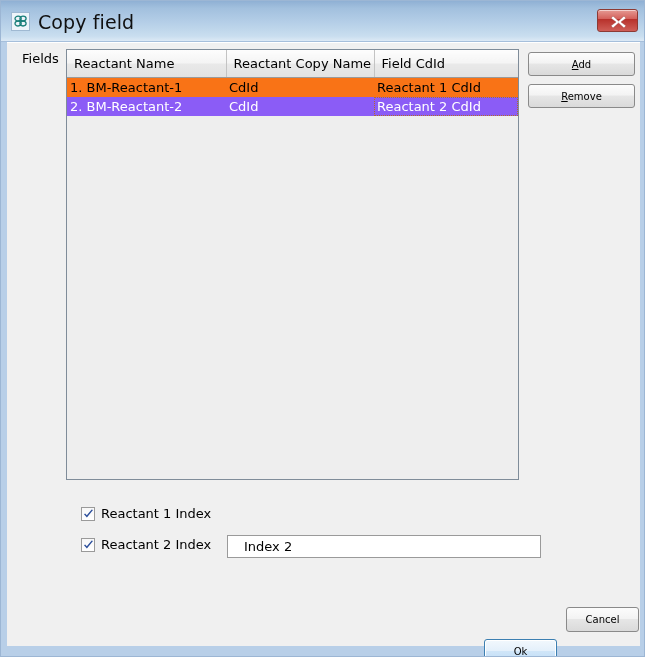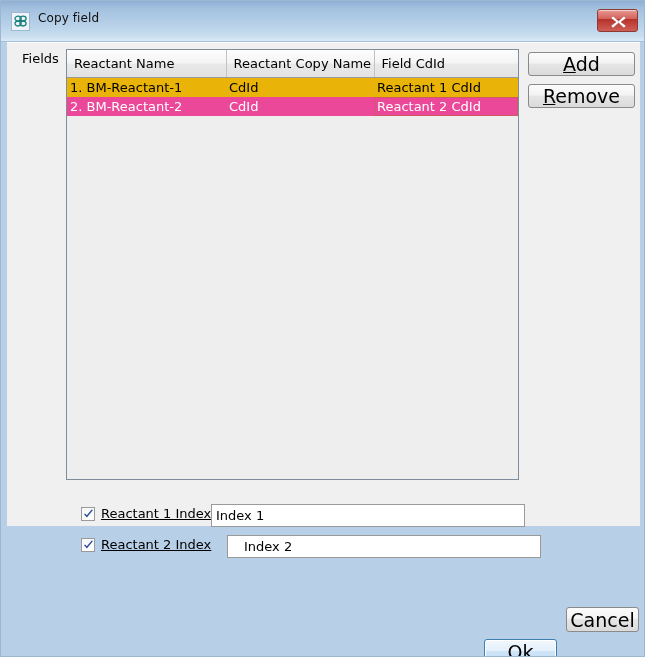--- a/index.html
+++ b/index.html
@@ -45,21 +45,21 @@
     left: 10px; top: 11px;
     width: 19px; height: 19px;
     background: #eef4fa;
     border: 1px solid #9fb9d2;
     box-sizing: border-box;
   }
   #title-icon svg { display: block; }
   #title-text {
     position: absolute;
     left: 37px; top: 10px;
-    font-size: 12px;
+    font-size: 19px;
     color: #101010;
     letter-spacing: .1px;
     white-space: nowrap;
   }
   #close-button {
     position: absolute;
     right: 8px; top: 8px;
     width: 41px; height: 23px;
     border-radius: 3px;
     border: 1px solid #8d3a34;
@@ -75,21 +75,21 @@
   #close-button svg {
     position: absolute;
     left: 11px; top: 4px;
   }
 
   
   #content {
     position: absolute;
     left: 6px; top: 41px;
     width: 633px;
-    height: 484px;
+    height: 604px;
     background: #f0f0f0;
     border-top: 1px solid #ffffff;
     box-sizing: border-box;
   }
 
   
   #fields-label {
     position: absolute;
     left: 15px; top: 8px;
     font-size: 13px;
@@ -134,41 +134,41 @@
     white-space: nowrap;
     overflow: hidden;
   }
   table.grid th:last-child { border-right: none; }
   table.grid td {
     height: 19px;
     padding: 0 0 0 3px;
     margin: 0;
     font-size: 13px;
     color: #000;
-    background: #eab308;
+    background: #f97316;
     border: none;
     box-sizing: border-box;
     white-space: nowrap;
     overflow: hidden;
     vertical-align: middle;
     line-height: 19px;
   }
   tr.row-selected td {
-    background: #ec4899;
+    background: #8b5cf6;
     color: #ffffff;
   }
   tr.row-selected td.cell-focused {
     outline: 1px dotted #b46a2a;
     outline-offset: -1px;
   }
 
   
   .btn {
     font-family: "DejaVu Sans", sans-serif;
-    font-size: 19px;
+    font-size: 10px;
     color: #000;
     background: linear-gradient(to bottom, #fcfcfc 0%, #f3f3f3 46%, #e6e6e6 50%, #dadada 100%);
     border: 1px solid #8a8a8a;
     border-radius: 3px;
     box-sizing: border-box;
     cursor: pointer;
     text-align: center;
     padding: 0;
   }
   #btn-add {
@@ -198,21 +198,20 @@
     cursor: pointer;
   }
   .checkbox svg { position: absolute; left: 1px; top: 1px; }
   .cblabel {
     position: absolute;
     left: 20px; top: 2px;
     font-size: 13px;
     color: #000;
     white-space: nowrap;
     cursor: default;
-    text-decoration: underline;
   }
   .textfield {
     position: absolute;
     height: 23px;
     background: #ffffff;
     border: 1px solid #9a9a9a;
     box-sizing: border-box;
     font-family: "DejaVu Sans", sans-serif;
     font-size: 13px;
     color: #000;
@@ -306,21 +305,20 @@
     <button class="btn" id="btn-remove"><span class="mnemonic">R</span><span>emove</span></button>
 
     <div class="cbrow" id="cbrow-1">
       <div class="checkbox">
         <svg width="11" height="11" viewBox="0 0 11 11">
           <path d="M1 5.3 L3.9 8.6 L10 1.1 L8.7 0.4 L3.8 6.3 L2.1 4.5 Z" fill="#2b4e9b"></path>
         </svg>
       </div>
       <div class="cblabel">Reactant 1 Index</div>
     </div>
-    <input class="textfield" id="field-1" type="text" value="Index 1" style="">
 
     <div class="cbrow" id="cbrow-2">
       <div class="checkbox">
         <svg width="11" height="11" viewBox="0 0 11 11">
           <path d="M1 5.3 L3.9 8.6 L10 1.1 L8.7 0.4 L3.8 6.3 L2.1 4.5 Z" fill="#2b4e9b"></path>
         </svg>
       </div>
       <div class="cblabel">Reactant 2 Index</div>
     </div>
     <input class="textfield" id="field-2" type="text" value="Index 2" style="">

